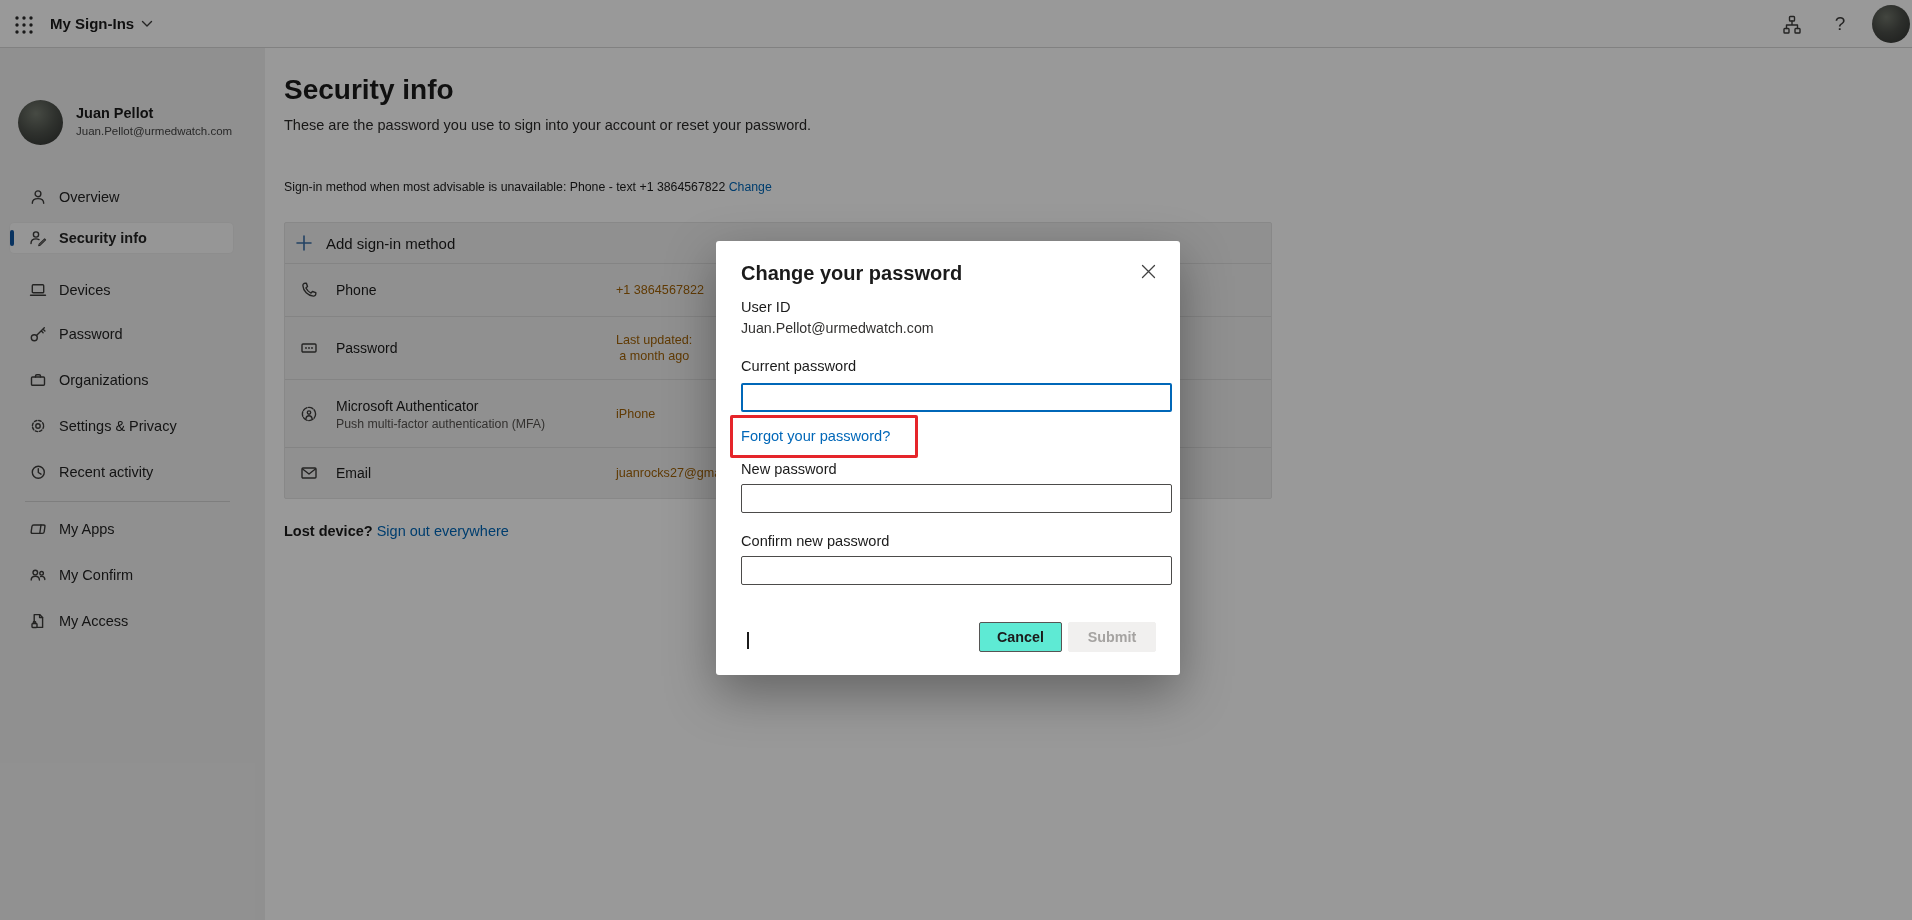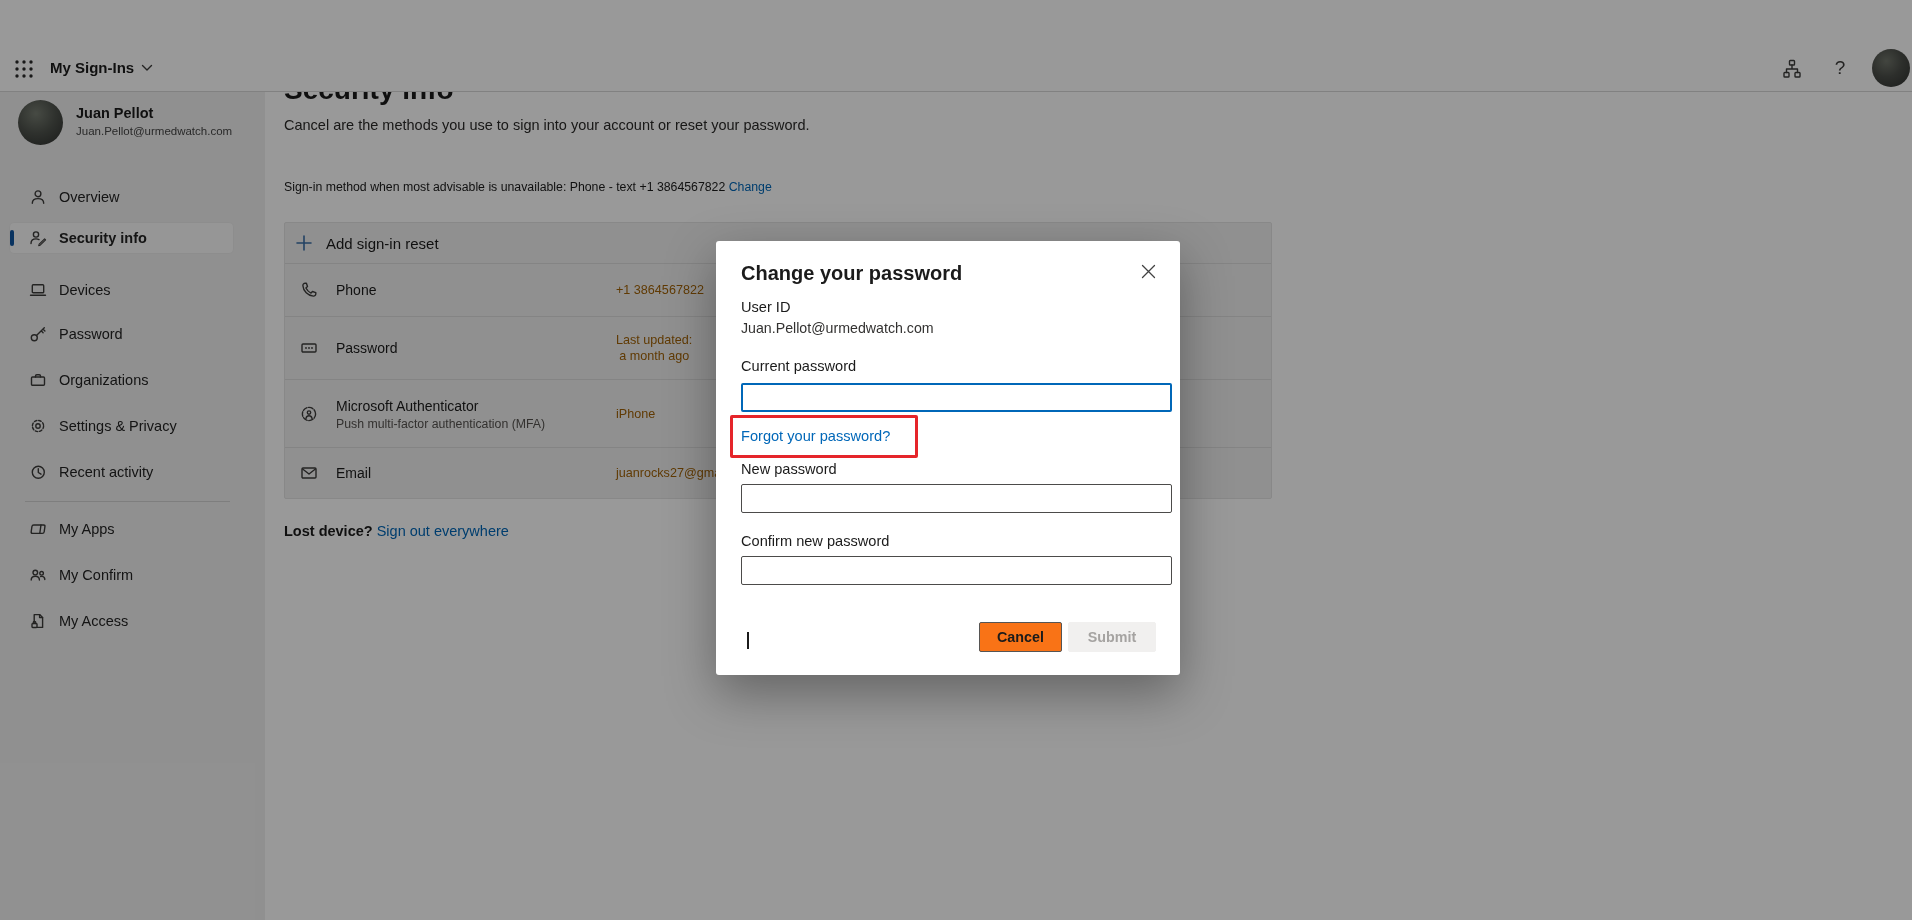--- a/index.html
+++ b/index.html
@@ -13,21 +13,21 @@
   html,body{width:1912px;height:920px;overflow:hidden;}
   body{
     font-family:"Liberation Sans","DejaVu Sans",sans-serif;
     background:#ffffff;color:var(--text-dark);
     position:relative;
   }
   svg{display:block;}
   .ico{stroke:#3d3c3b;fill:none;stroke-width:1.4;stroke-linecap:round;stroke-linejoin:round;}
 
   
-  .topbar{position:absolute;left:0;top:0;width:1912px;height:48px;background:#ffffff;border-bottom:1px solid #d8d8d8;z-index:2;margin-top:44px;}
+  .topbar{position:absolute;left:0;top:0;width:1912px;height:48px;background:#ffffff;border-bottom:1px solid #d8d8d8;z-index:2;}
   .waffle-btn{position:absolute;left:13px;top:14px;width:22px;height:22px;cursor:pointer;}
   .topbar-title{position:absolute;left:50px;top:0;height:48px;line-height:48px;font-size:15px;font-weight:700;color:#1b1b1b;}
   .topbar-chevron{position:absolute;left:141px;top:19px;}
   .org-btn{position:absolute;left:1780px;top:13px;width:24px;height:24px;cursor:pointer;}
   .help-btn{position:absolute;left:1828px;top:10px;width:24px;height:28px;font-size:19px;color:#3d3c3b;text-align:center;line-height:28px;cursor:pointer;}
   .avatar-top{position:absolute;left:1872px;top:5px;width:38px;height:38px;border-radius:50%;cursor:pointer;
     background:radial-gradient(circle at 38% 32%,#70756b 0%,#4b4e49 45%,#2e302e 100%);}
 
   
   .sidebar{position:absolute;left:0;top:48px;width:265px;height:872px;background:#f1f1f1;z-index:1;}
@@ -77,21 +77,21 @@
   .modal-close{position:absolute;right:19px;top:17px;width:26px;height:26px;cursor:pointer;display:flex;align-items:center;justify-content:center;}
   .m-lbl{position:absolute;left:25px;font-size:14.6px;font-weight:400;color:#1b1b1b;}
   .m-txt{position:absolute;left:25px;font-size:14.2px;color:#333231;}
   .m-field{position:absolute;left:25px;width:431px;height:29px;font-size:14px;padding:0 7px;background:#fff;
     border:1px solid #4c4b4a;border-radius:2px;outline:none;font-family:"Liberation Sans",sans-serif;}
   .m-field.focused{border:2px solid var(--accent);}
   .caret{position:absolute;left:31px;top:391px;width:1.5px;height:17px;background:#1b1b1b;z-index:61;pointer-events:none;}
   .forgot-link{position:absolute;left:25px;top:187px;font-size:14.6px;}
   .modal-buttons{position:absolute;right:24px;top:381px;display:flex;gap:6px;}
   .btn{height:30px;font-size:14.3px;font-weight:700;border-radius:2px;cursor:pointer;font-family:"Liberation Sans",sans-serif;}
-  .btn-cancel{width:83px;background:#f97316;border:1px solid #565554;color:#1b1b1b;}
+  .btn-cancel{width:83px;background:#5eead4;border:1px solid #565554;color:#1b1b1b;}
   .btn-submit{width:88px;background:#f1f0ef;border:1px solid #f1f0ef;color:#a5a3a1;cursor:default;}
 
   
   .annotation-box{position:absolute;left:730px;top:415px;width:188px;height:43px;border:3px solid var(--annotation-red);border-radius:2px;z-index:70;pointer-events:none;}
 </style>
 </head>
 <body>
 
 <div class="topbar">
   <div class="waffle-btn">
@@ -258,34 +258,34 @@
         <path d="M5.2 12.6 V11.7 Q5.2 10.4 6.5 10.4 Q7.8 10.4 7.8 11.7 V12.6"></path>
       </g>
         </svg>
       </span>
     <span class="nav-label">My Access</span>
   </div>
 </div>
 
 <div class="content">
   <div class="page-title">Security info</div>
-  <div class="page-desc">Cancel are the methods you use to sign into your account or reset your password.</div>
+  <div class="page-desc">These are the password you use to sign into your account or reset your password.</div>
   <div class="advisable-detail">
     <span>Sign-in method when most advisable is unavailable: Phone - text +1 3864567822</span>
     <a class="link">Change</a>
   </div>
 
   <div class="methods-table">
     <div class="trow trow-add">
       <span class="plus-ico">
         <svg width="18" height="18" viewBox="0 0 18 18">
             <path d="M9 2 V16 M2 9 H16" stroke="#3a6ea5" stroke-width="1.6" stroke-linecap="round" fill="none"></path>
           </svg>
       </span>
-      <span class="add-label">Add sign-in reset</span>
+      <span class="add-label">Add sign-in method</span>
     </div>
 
     <div class="trow" style="height:53px">
       <span class="m-ico">
         <svg width="20" height="20" viewBox="0 0 20 20">
             <path class="ico" d="M6.2 3.2 C4.8 3.2 3.8 4.2 3.9 5.7 C4.2 11 9 15.8 14.3 16.1 C15.8 16.2 16.8 15.2 16.8 13.8 V12.6 L13.5 11.5 L12 13.1 C10 12.1 7.9 10 6.9 8 L8.5 6.5 L7.4 3.2 Z"></path>
           </svg>
       </span>
       <span class="m-label-wrap"><span class="m-label">Phone</span></span>
       <span class="m-value">+1 3864567822</span>

